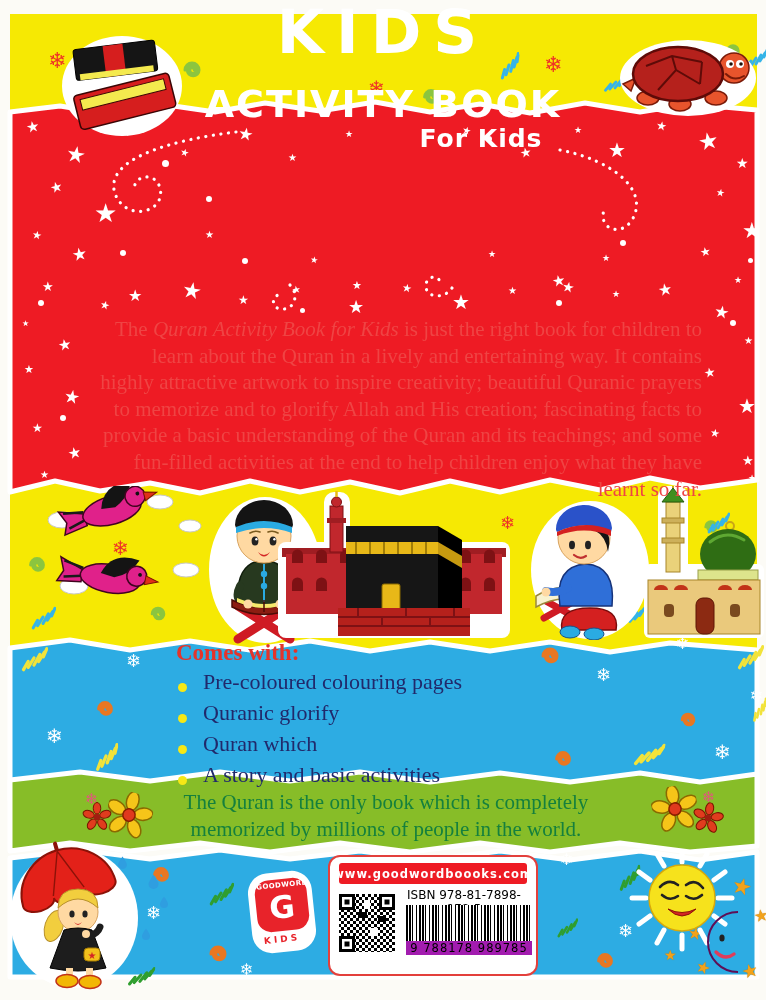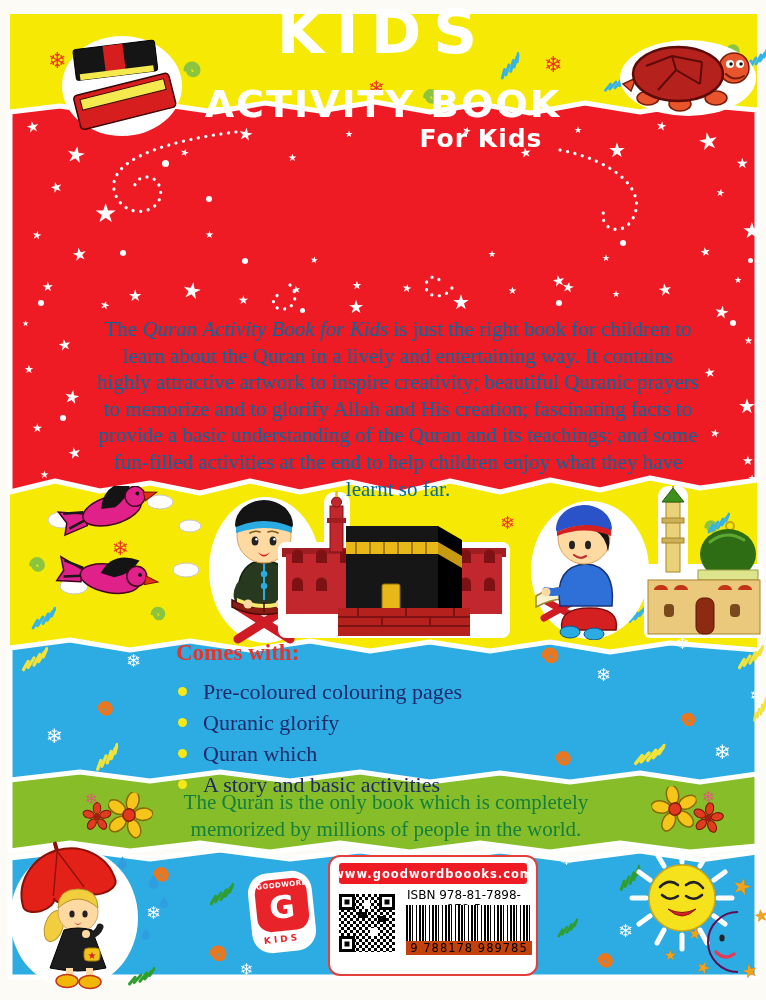--- a/index.html
+++ b/index.html
@@ -13,43 +13,43 @@
   .star{position:absolute;color:#fff;font-family:"DejaVu Sans",sans-serif;line-height:1}
   .dot{position:absolute;background:#fff;border-radius:50%}
   .ostar{position:absolute;color:#f2a21b;text-shadow:0 0 1px #b06f00;font-family:"DejaVu Sans",sans-serif;line-height:1}
 
   .title{left:0;top:124;width:100%;text-align:center;color:#fff;
          font-family:"DejaVu Sans",sans-serif;font-weight:900}
   .t1{font-size:61px;line-height:64px;letter-spacing:12px}
   .t2{font-size:38px;line-height:40px;letter-spacing:2px;margin-top:20px}
   .t3{font-size:25px;line-height:30px;letter-spacing:1px;transform:translateX(98px)}
 
-  .desc{left:94px;top:316px;width:608px;font-size:21px;line-height:26.6px;color:#0369a1;text-align:center}
+  .desc{left:94px;top:316px;width:608px;font-size:21px;line-height:26.6px;color:#ef4444;text-align:right}
   .desc .it{font-style:italic}
 
   .comes{left:176px;top:640px}
-  .comes .hd{color:#e5342b;font-size:23px;font-weight:700;margin:0 0 10px 0}
+  .comes .hd{color:#e5342b;font-size:23px;font-weight:700;margin:0 0 0 0}
   .comes ul{list-style:none;margin:0;padding:0}
-  .comes li{display:flex;align-items:flex-start;font-size:22px;line-height:31px;color:#21296b}
+  .comes li{display:flex;align-items:center;font-size:22px;line-height:31px;color:#21296b}
   .comes .blt{flex:0 0 9px;width:9px;height:9px;border-radius:50%;background:#f6e816;margin:11px 16px 0 2px}
 
   .quote{left:160px;top:789px;width:452px;text-align:center;font-size:21px;line-height:27px;
          color:#15803d;font-weight:500}
 
   .panel{left:328px;top:855px;width:210px;height:121px;background:#fff;border:2px solid #e3403c;
          border-radius:12px;box-sizing:border-box}
   .site{position:absolute;left:9px;top:6px;right:9px;height:21px;background:#ee1b24;border-radius:3px;
         color:#fff;font-family:"DejaVu Sans",sans-serif;font-size:11.5px;font-weight:700;letter-spacing:1px;
         display:flex;align-items:center;justify-content:center}
   .isbn{position:absolute;left:64px;top:31px;width:140px;text-align:center;
         font-family:"DejaVu Sans",sans-serif;font-size:12px;color:#000}
   .qr{position:absolute;left:8px;top:31px}
   .bars{position:absolute;left:76px;top:48px;width:126px;height:42px;
         background:repeating-linear-gradient(90deg,#000 0 2px,#fff 2px 3px,#000 3px 5px,#fff 5px 6px,#000 6px 7px,#fff 7px 10px,#000 10px 11px,#fff 11px 13px)}
-  .digits{position:absolute;left:76px;top:84px;width:126px;background:#c2410c;
+  .digits{position:absolute;left:76px;top:84px;width:126px;background:#a21caf;
           font-family:"DejaVu Sans",sans-serif;font-size:11.5px;letter-spacing:1px;text-align:center;color:#000}
 
   .gw{left:250px;top:872px;width:66px;height:84px}
   .gw-blob{position:absolute;left:0;top:0;width:64px;height:80px;background:#fff;border-radius:20px;transform:rotate(-6deg)}
   .gw-sq{position:absolute;left:6px;top:7px;width:52px;height:52px;background:#e8232a;border-radius:14px;transform:rotate(-6deg)}
   .gw-arc{position:absolute;left:0;top:9px;width:64px;text-align:center;color:#fff;
           font-family:"DejaVu Sans",sans-serif;font-size:7px;font-weight:700;letter-spacing:.4px;transform:rotate(-6deg)}
   .gw-g{position:absolute;left:0;top:17px;width:64px;text-align:center;color:#fff;
         font-family:"DejaVu Sans",sans-serif;font-size:31px;font-weight:900;transform:rotate(-6deg)}
   .gw-kids{position:absolute;left:0;top:62px;width:64px;text-align:center;color:#e8232a;

